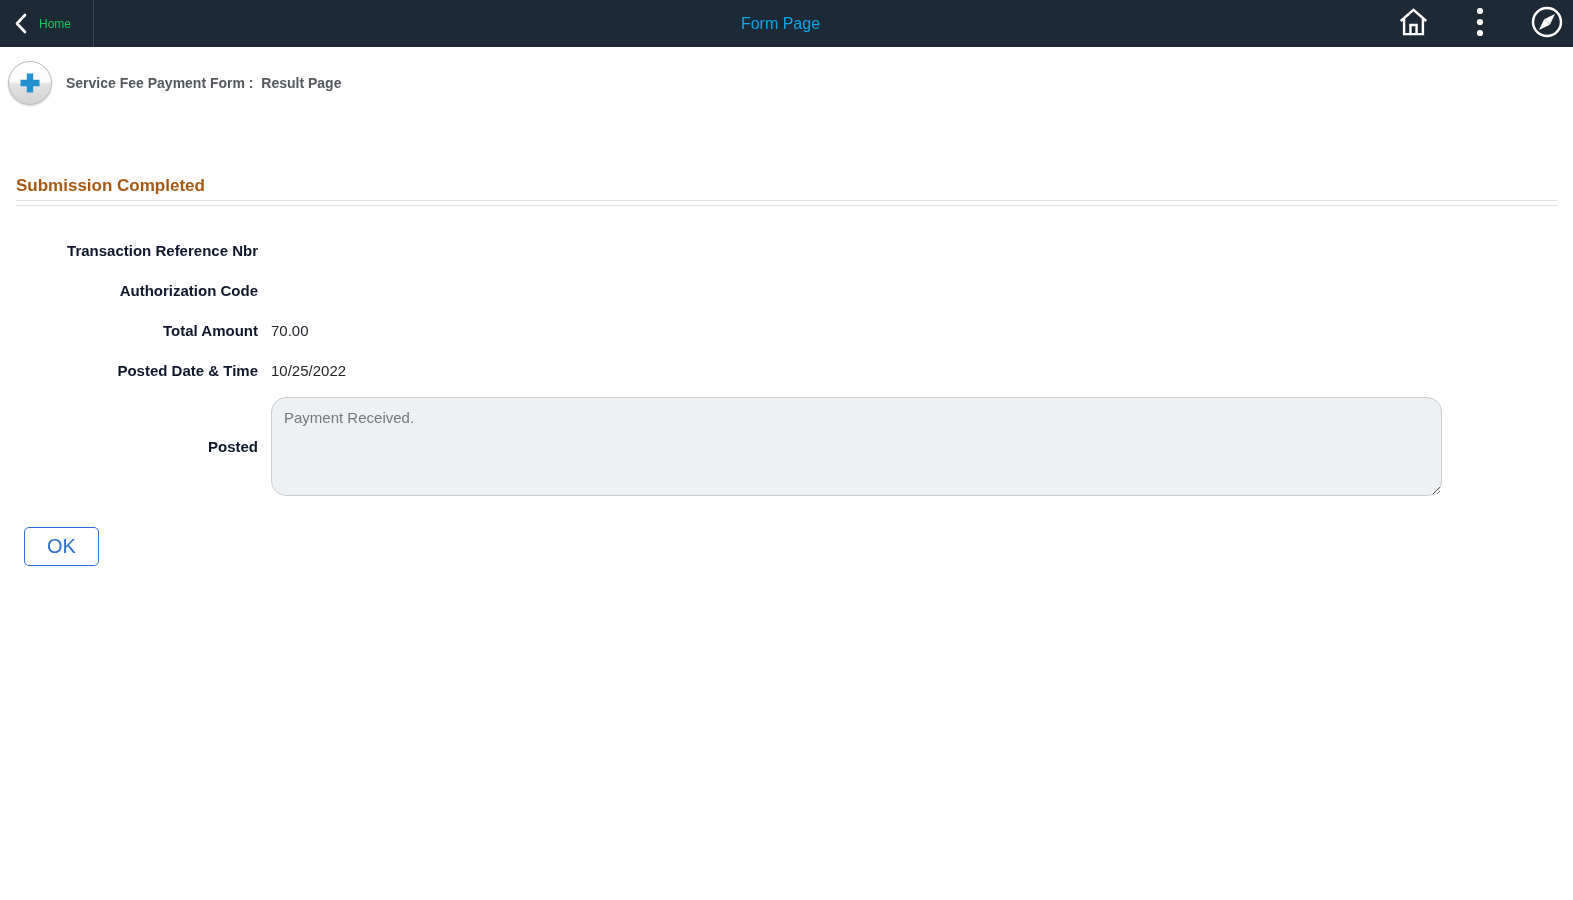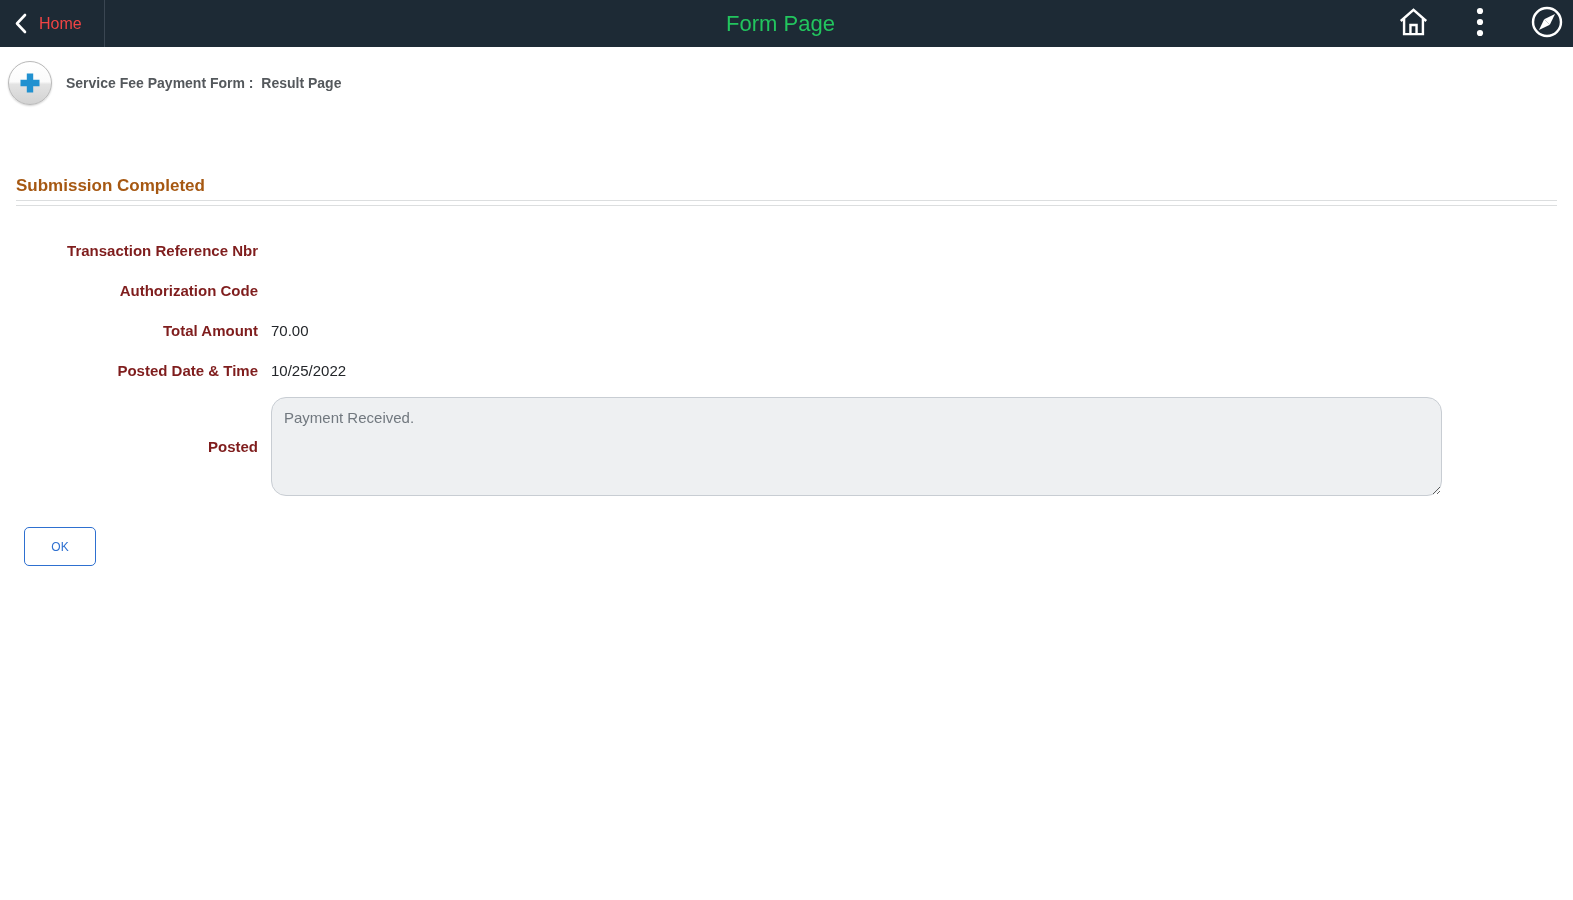--- a/index.html
+++ b/index.html
@@ -20,26 +20,26 @@
   .back-btn {
     height: 47px;
     display: flex; align-items: center;
     gap: 12px;
     padding: 0 22px 0 14px;
     border-right: 1px solid #3a4652;
     cursor: pointer;
   }
   .back-btn svg { display: block; }
   .back-label {
-    color: #ef4444; font-size: 16px;
+    color: #22c55e; font-size: 12px;
   }
   .topbar-title {
     position: absolute; left: 0; right: 12px;
     text-align: center;
-    color: #22c55e; font-size: 22px;
+    color: #0ea5e9; font-size: 16px;
     pointer-events: none;
   }
   .topbar-actions {
     margin-left: auto;
     display: flex; align-items: center;
     gap: 27px;
     padding-right: 6px;
   }
   .icon-btn {
     width: 40px; height: 40px;
@@ -86,21 +86,21 @@
   
   .fields { margin-top: 24px; }
   .field-row {
     display: flex; align-items: center;
     min-height: 40px;
   }
   .field-label {
     width: 242px;
     text-align: right;
     font-size: 15px; font-weight: bold;
-    color: #7f1d1d;
+    color: #0f172a;
     flex: 0 0 auto;
   }
   .field-value {
     margin-left: 13px;
     font-size: 15px;
     color: #23262a;
   }
   .message-row { margin-top: 7px; min-height: 99px; }
   .message-box {
     margin-left: 13px;
@@ -118,21 +118,21 @@
 
   
   .ok-btn {
     margin: 31px 0 0 8px;
     min-width: 72px; height: 39px;
     padding: 0 22px;
     background: #ffffff;
     border: 1px solid #2e70d0;
     border-radius: 5px;
     color: #2e70d0;
-    font-size: 12px;
+    font-size: 20px;
     font-family: "Liberation Sans", sans-serif;
     cursor: pointer;
   }
 </style>
 </head>
 <body>
 
 <div class="topbar">
   <div class="back-btn">
     <span>

